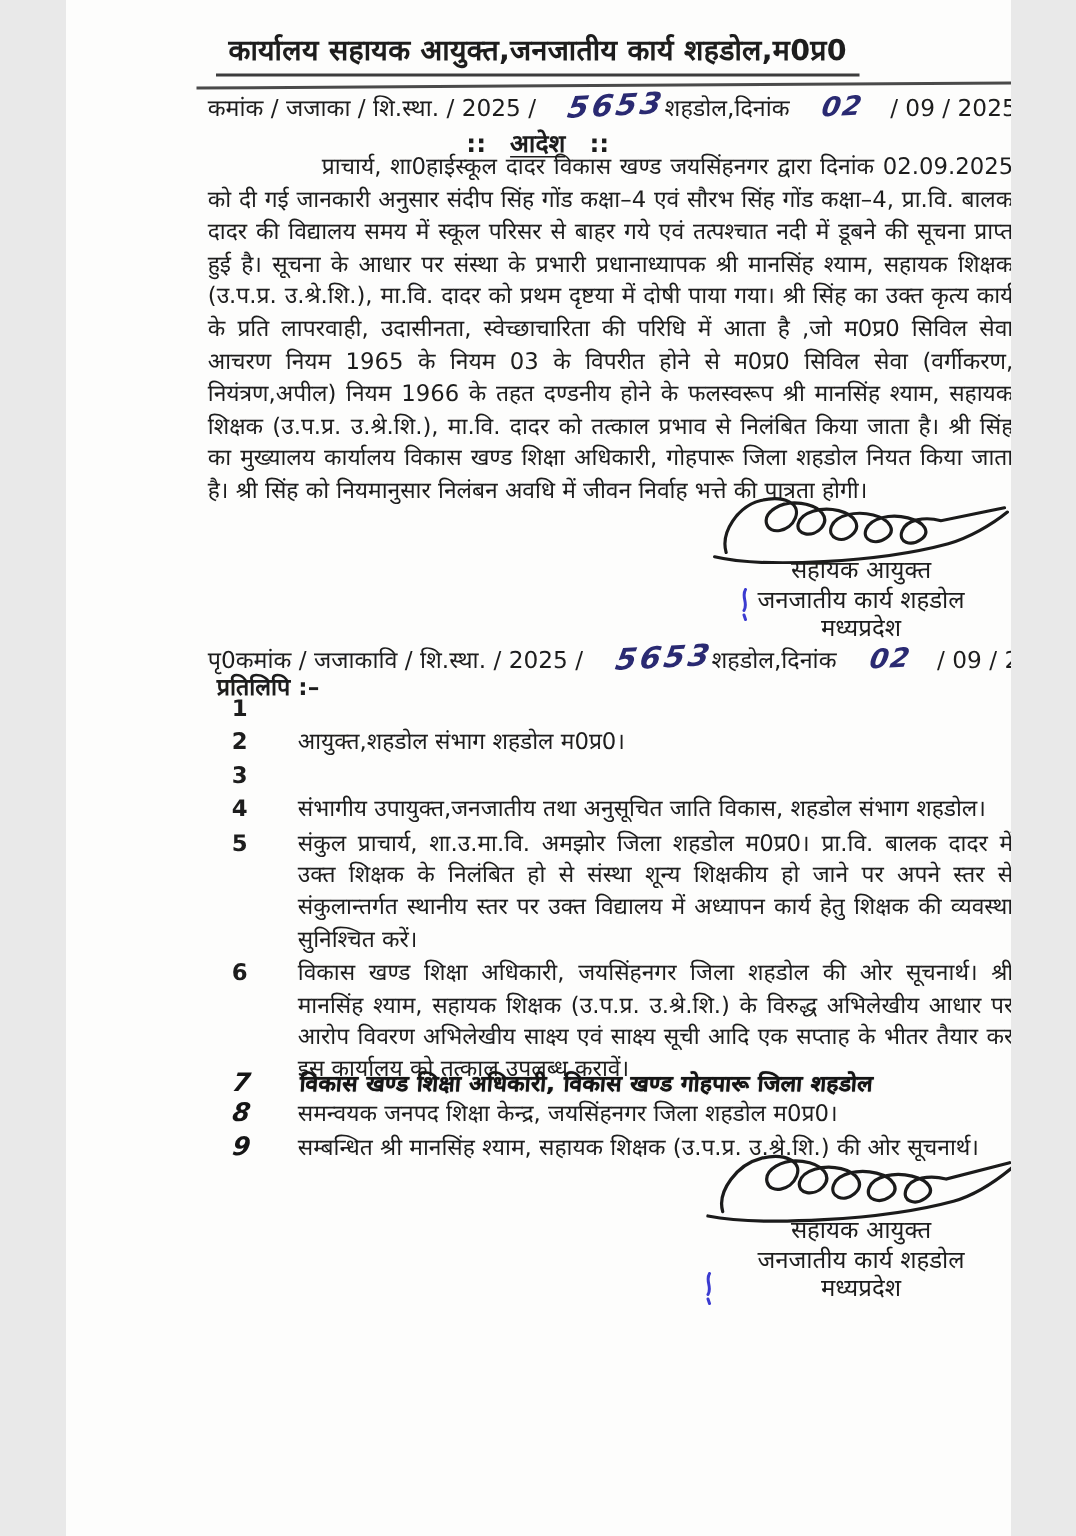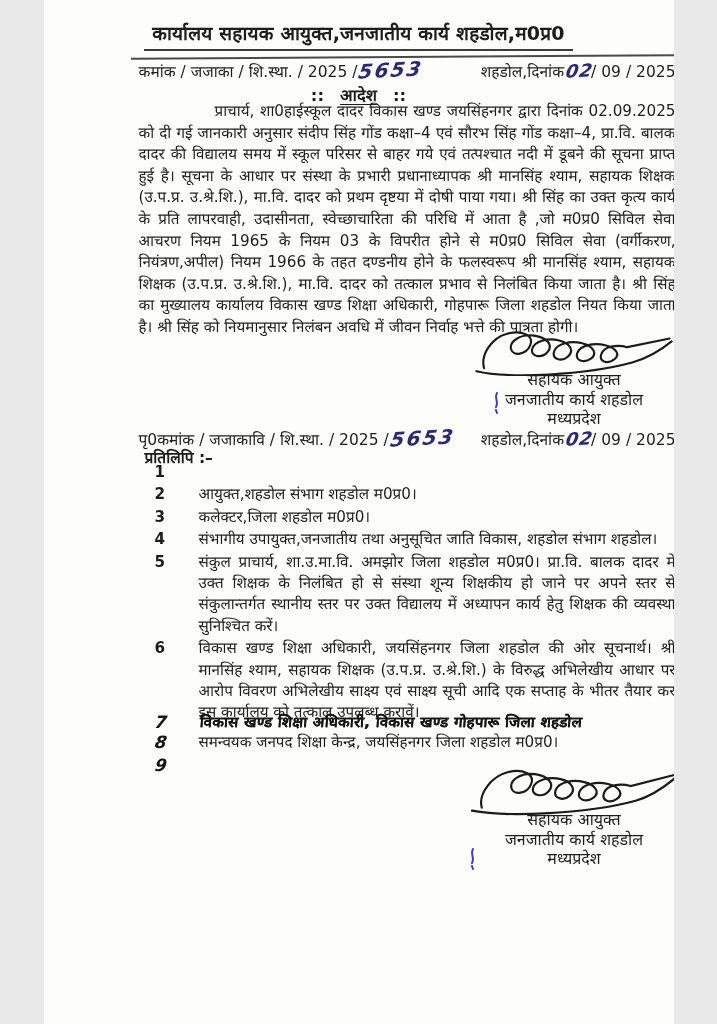--- a/index.html
+++ b/index.html
@@ -18,21 +18,21 @@
     position:absolute;top:56px;left:87px;width:546px;height:0;
     border-top:2px solid #4a4a4a;transform:rotate(-0.35deg);
   }
   .ref-row{
     position:absolute;left:95px;width:537px;display:flex;
     justify-content:space-between;align-items:baseline;
     font-size:15.5px;white-space:nowrap;
   }
   .ref1{top:60px;}
   .ref2{top:428px;}
-  .ref-left,.ref-right{display:inline-flex;align-items:baseline;gap:2px;}
+  .ref-left,.ref-right{display:inline-flex;align-items:baseline;gap:22px;}
   .hw{
     display:inline-block;font-style:italic;
     transform:skewX(-12deg) rotate(-3deg);
     font-size:20px;letter-spacing:2px;line-height:1;
     color:#2a2a72;font-weight:bold;
   }
   .hw-day{font-size:18px;letter-spacing:1px;margin-right:-4px;}
   .order-heading{
     position:absolute;top:83px;left:0;right:0;text-align:center;
     font-size:16.5px;font-weight:bold;
@@ -129,21 +129,20 @@
   <div class="copy-list">
     <div class="copy-item">
       <span class="copy-num">1</span>
     </div>
     <div class="copy-item">
       <span class="copy-num">2</span>
       <span class="copy-text">आयुक्त,शहडोल संभाग शहडोल म0प्र0।</span>
     </div>
     <div class="copy-item">
       <span class="copy-num">3</span>
-      <span class="copy-text">कलेक्टर,जिला शहडोल म0प्र0।</span>
     </div>
     <div class="copy-item">
       <span class="copy-num">4</span>
       <span class="copy-text">संभागीय उपायुक्त,जनजातीय तथा अनुसूचित जाति विकास, शहडोल संभाग शहडोल।</span>
     </div>
     <div class="copy-item">
       <span class="copy-num">5</span>
       <span class="copy-text">संकुल प्राचार्य, शा.उ.मा.वि. अमझोर जिला शहडोल म0प्र0। प्रा.वि. बालक दादर में उक्त शिक्षक के निलंबित हो से संस्था शून्य शिक्षकीय हो जाने पर अपने स्तर से संकुलान्तर्गत स्थानीय स्तर पर उक्त विद्यालय में अध्यापन कार्य हेतु शिक्षक की व्यवस्था सुनिश्चित करें।</span>
     </div>
     <div class="copy-item">
@@ -153,20 +152,21 @@
     <div class="copy-item hw-num hw-line">
       <span class="copy-num">7</span>
       <span class="copy-text">विकास खण्ड शिक्षा अधिकारी, विकास खण्ड गोहपारू जिला शहडोल</span>
     </div>
     <div class="copy-item hw-num">
       <span class="copy-num">8</span>
       <span class="copy-text">समन्वयक जनपद शिक्षा केन्द्र, जयसिंहनगर जिला शहडोल म0प्र0।</span>
     </div>
     <div class="copy-item hw-num">
       <span class="copy-num">9</span>
+      <span class="copy-text">सम्बन्धित श्री मानसिंह श्याम, सहायक शिक्षक (उ.प.प्र. उ.श्रे.शि.) की ओर सूचनार्थ।</span>
     </div>
   </div>
 
   <div class="sig sig2">
     <svg width="212" height="56" viewBox="0 0 215 56">
       <path d="M14 48 C10 34 24 16 40 12 C56 8 68 14 64 24 C60 34 46 36 44 28 C42 20 54 12 68 14 C82 16 88 24 82 31 C76 38 64 36 66 28 C68 20 82 16 94 19 C106 22 110 30 103 36 C96 42 86 38 89 30 C92 22 106 19 118 22 C130 25 134 33 127 38 C120 43 110 40 113 32 C116 24 130 21 142 24 C154 27 158 34 151 39 C144 44 135 41 138 33 C141 25 154 23 165 26 L208 15" fill="none" stroke="#1b1b1b" stroke-width="2.2" stroke-linecap="round"></path>
       <path d="M4 51 C40 58 122 54 170 41 C184 37 198 28 210 18" fill="none" stroke="#1b1b1b" stroke-width="2.2" stroke-linecap="round"></path>
     </svg>
     <div class="sig-line">सहायक आयुक्त</div>
     <div class="sig-line">जनजातीय कार्य शहडोल</div>

